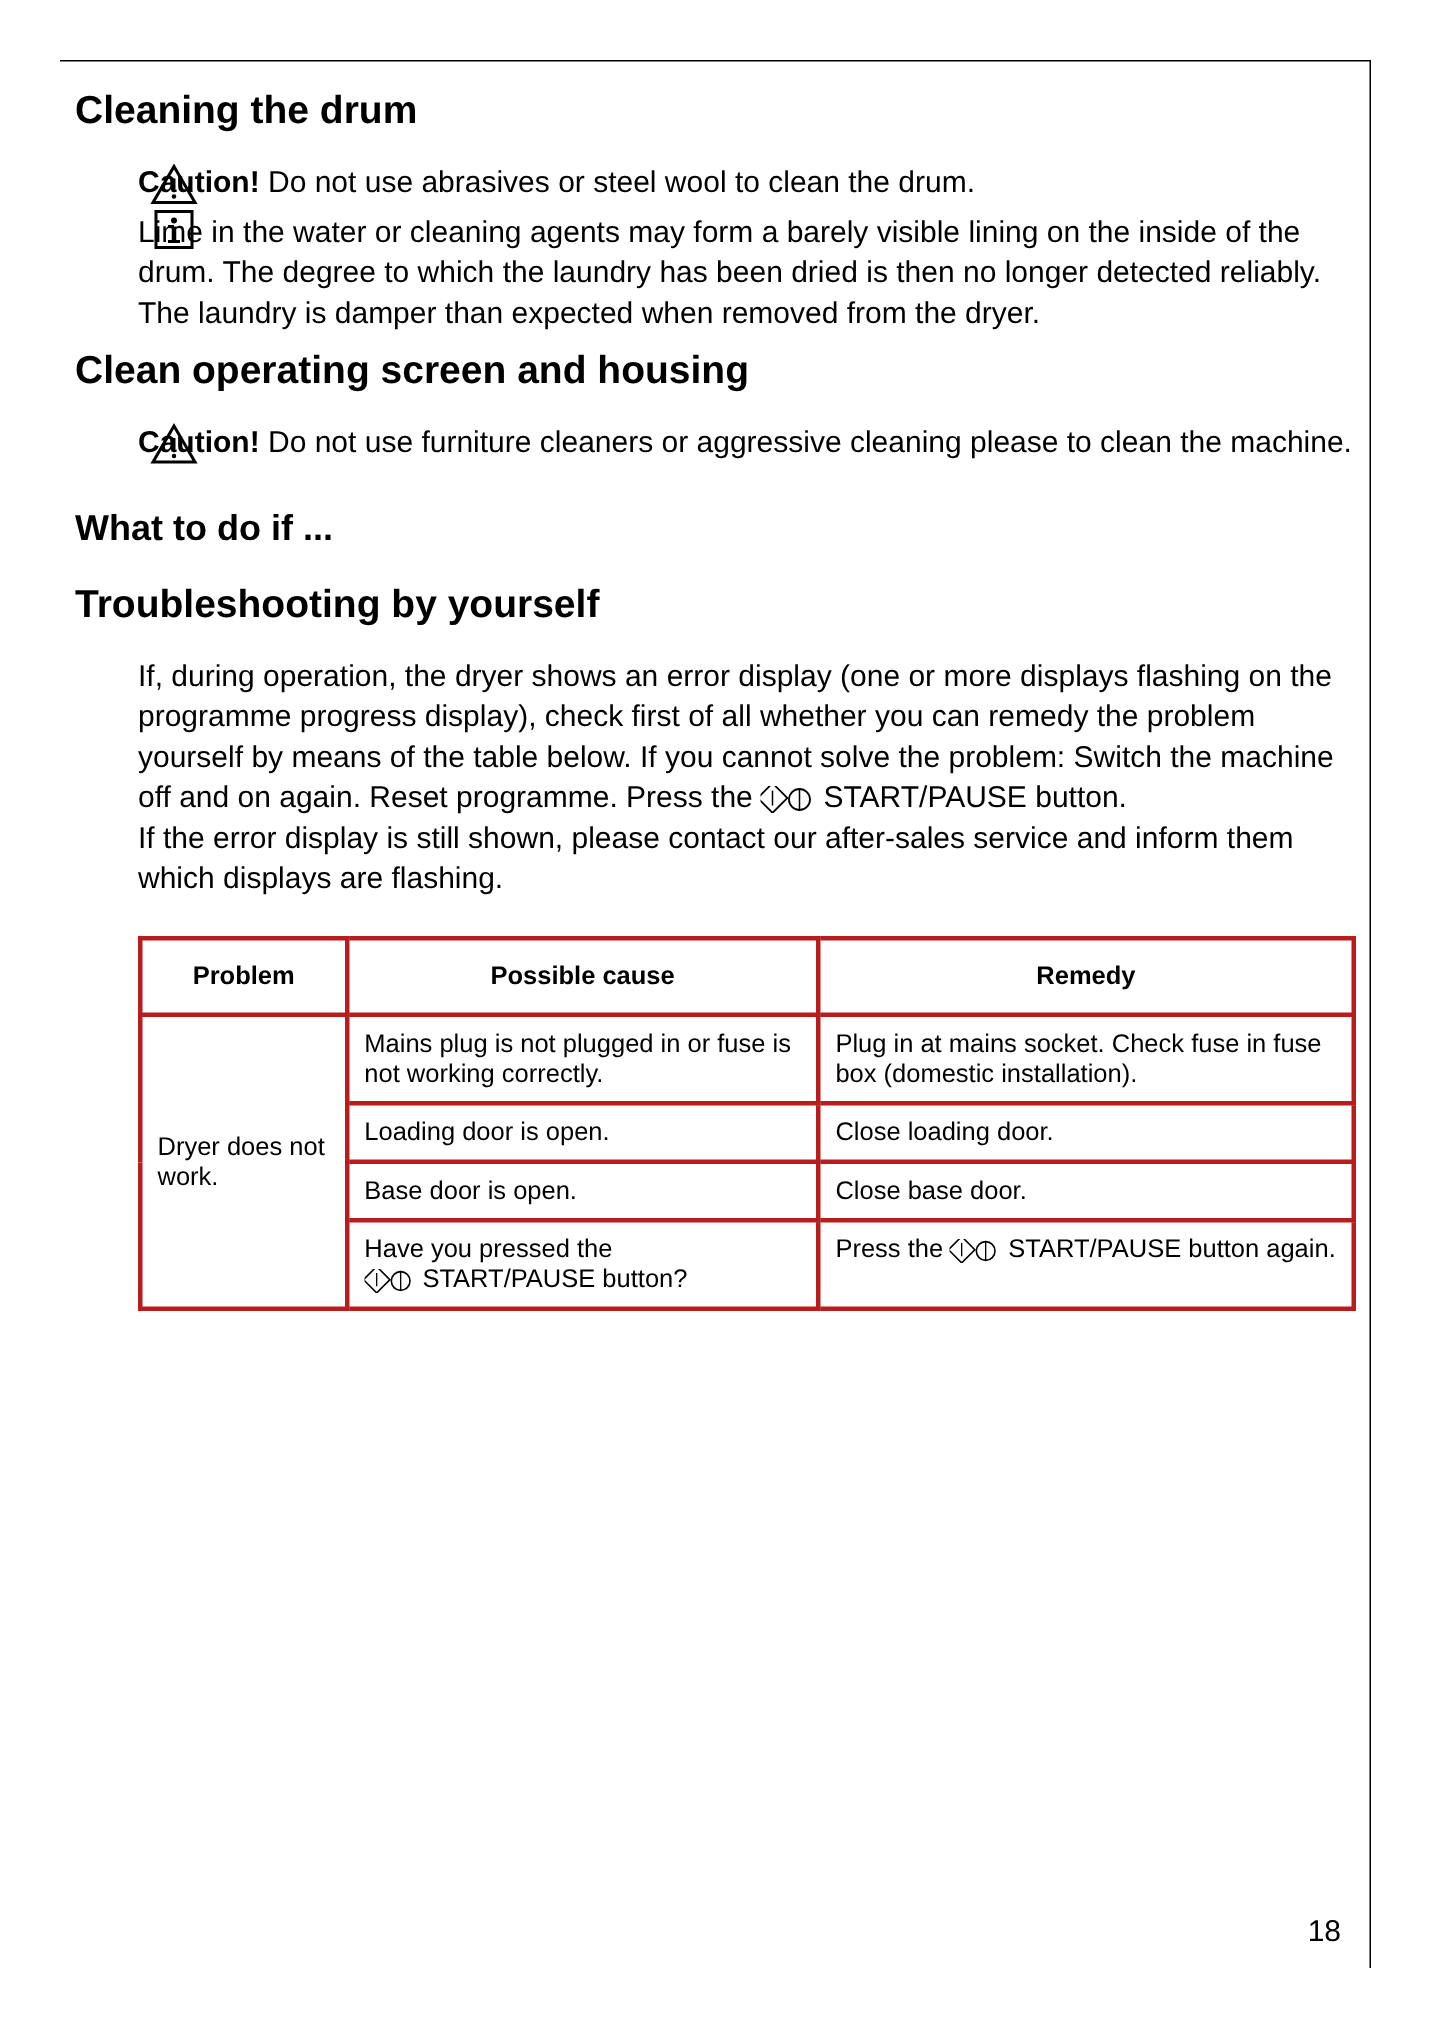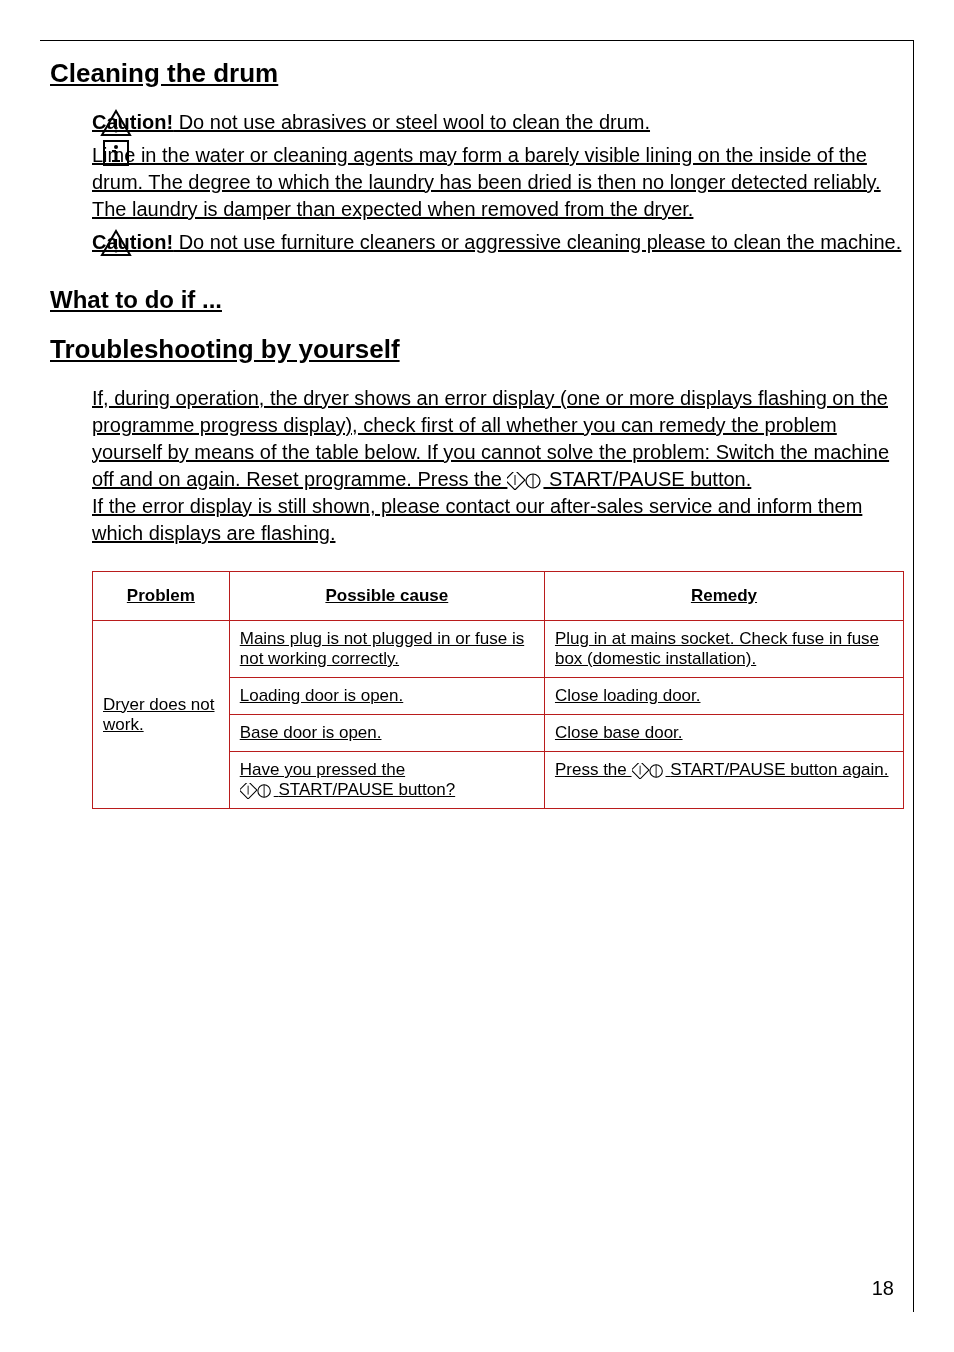--- a/index.html
+++ b/index.html
@@ -18,21 +18,20 @@
       position: absolute;
       top: 40px;
       left: 40px;
       right: 40px;
       bottom: 40px;
       border-top: 1px solid #000;
       border-right: 1px solid #000;
     }
     .content {
       padding: 50px 50px 0 50px;
-      text-decoration: underline;
     }
     h2 {
       font-size: 26px;
       font-weight: bold;
       margin-bottom: 20px;
       margin-top: 8px;
     }
     h1 {
       font-size: 24px;
       font-weight: bold;
@@ -68,21 +67,21 @@
       line-height: 1.35;
       margin-left: 42px;
       margin-bottom: 24px;
     }
     table {
       border-collapse: collapse;
       margin-left: 42px;
       width: calc(100% - 42px);
     }
     th, td {
-      border: 1px solid #b91c1c;
+      border: 3px solid #b91c1c;
       padding: 8px 10px;
       font-size: 17px;
       text-align: left;
       vertical-align: top;
     }
     th {
       font-weight: bold;
       text-align: center;
       background: #fff;
       padding: 14px 10px;
@@ -123,20 +122,21 @@
       <line x1="16" y1="12" x2="16" y2="22" stroke="#000" stroke-width="3"></line>
       <line x1="12" y1="12" x2="16" y2="12" stroke="#000" stroke-width="2"></line>
       <line x1="12" y1="22" x2="20" y2="22" stroke="#000" stroke-width="2"></line>
     </svg>
     <p class="body-text">
       <span class="caution">Caution!</span><span> Do not use abrasives or steel wool to clean the drum.</span>
     </p>
     <p class="body-text">Lime in the water or cleaning agents may form a barely visible lining on the inside of the drum. The degree to which the laundry has been dried is then no longer detected reliably. The laundry is damper than expected when removed from the dryer.</p>
   </div>
 
+  <h2>Clean operating screen and housing</h2>
 
   <div class="icon-row">
     <svg class="warning-icon" viewBox="0 0 32 28" style="top:0;">
       <path d="M16 2 L30 26 L2 26 Z" fill="none" stroke="#000" stroke-width="2"></path>
       <line x1="16" y1="10" x2="16" y2="18" stroke="#000" stroke-width="2"></line>
       <circle cx="16" cy="22" r="1.5" fill="#000"></circle>
     </svg>
     <p class="body-text">
       <span class="caution">Caution!</span><span> Do not use furniture cleaners or aggressive cleaning please to clean the machine.</span>
     </p>

